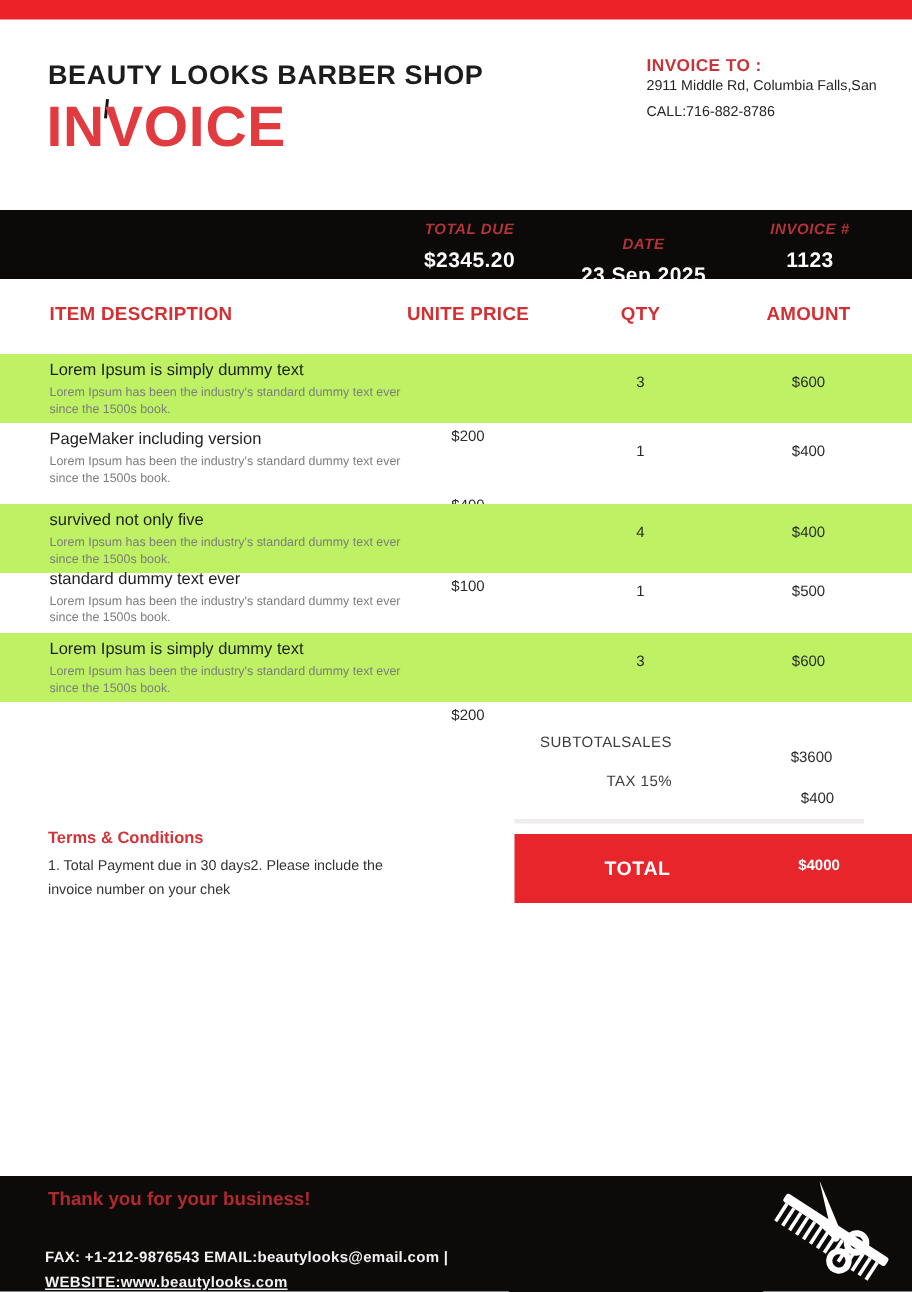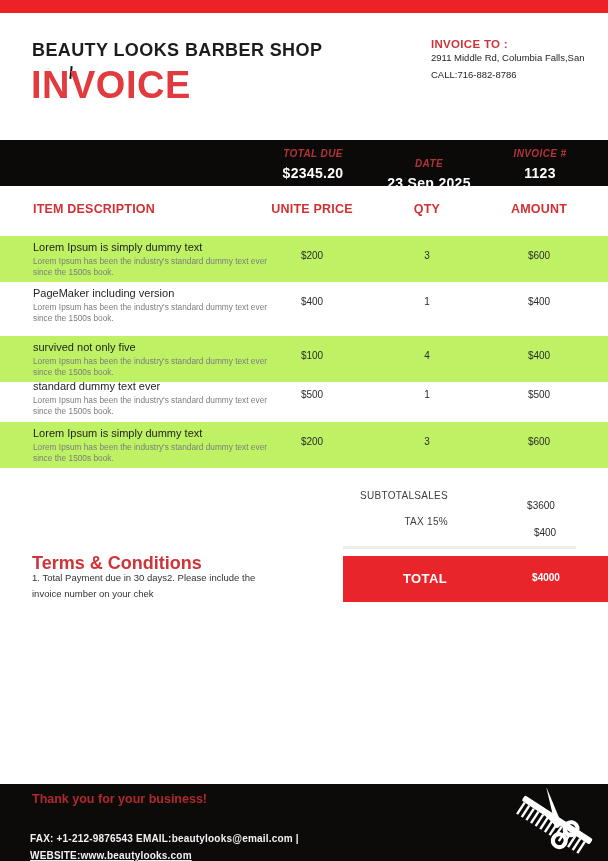--- a/index.html
+++ b/index.html
@@ -37,37 +37,37 @@
   .th-price{left:262px;top:202px;width:100px;text-align:center;}
   .th-qty{left:397px;top:202px;width:60px;text-align:center;}
   .th-amount{left:489px;top:202px;width:100px;text-align:center;}
 
   
   .row{position:absolute;left:0;width:608px;height:46px;}
   .row.gray{background:#bef264;}
   .row-title{position:absolute;left:33px;top:5px;font-size:11px;font-weight:500;color:#1f1f1f;}
   .row-desc{position:absolute;left:33px;top:20px;width:235px;font-size:8.3px;color:#7d7d7d;line-height:11px;}
   .cell{position:absolute;top:14px;font-size:10px;color:#2b2b2b;font-weight:500;}
-  .cell.price{left:262px;width:100px;text-align:center;}
+  .cell.price{left:262px;width:100px;text-align:center;margin-top:36px;}
   .cell.qty{left:397px;width:60px;text-align:center;}
   .cell.amount{left:489px;width:100px;text-align:center;}
 
   
   .subtotal-label{left:288px;top:490px;width:160px;text-align:right;font-size:10px;color:#3d3d3d;font-weight:500;letter-spacing:.3px;}
   .subtotal-value{left:501px;top:500px;width:80px;text-align:center;font-size:10px;color:#2b2b2b;font-weight:500;}
   .tax-label{left:288px;top:516px;width:160px;text-align:right;font-size:10px;color:#3d3d3d;font-weight:500;letter-spacing:.3px;}
   .tax-value{left:505px;top:527px;width:80px;text-align:center;font-size:10px;color:#2b2b2b;font-weight:500;}
 
   .total-shadow{left:343px;top:546px;width:233px;height:3px;background:#efecec;}
   .total-bar{left:343px;top:556px;width:265px;height:46px;background:#e8252b;}
   .total-label{position:absolute;left:42px;top:15px;width:80px;text-align:center;font-size:13px;font-weight:700;color:#ffffff;letter-spacing:.4px;}
   .total-value{position:absolute;left:163px;top:16px;width:80px;text-align:center;font-size:10px;font-weight:600;color:#ffffff;}
 
   
-  .terms-heading{left:32px;top:553px;font-size:18px;font-weight:700;color:#d03338;}
+  .terms-heading{left:32px;top:553px;font-size:11px;font-weight:700;color:#d03338;}
   .terms-line1{left:32px;top:572px;font-size:9.5px;color:#333333;font-weight:500;}
   .terms-line2{left:32px;top:588px;font-size:9.5px;color:#333333;font-weight:500;}
 
   
   .footer{left:0;top:784px;width:608px;height:77px;background:#0d0a0a;text-align:right;}
   .footer-thanks{position:absolute;left:32px;top:8px;font-size:12.5px;font-weight:700;color:#b02a2c;}
   .footer-line{position:absolute;left:30px;font-size:10px;font-weight:700;color:#f2f2f2;letter-spacing:.2px;}
   .footer-line1{top:31px;}
   .footer-line2{top:49px;}
   .footer-line3{top:66px;text-decoration:underline;cursor:pointer;}

